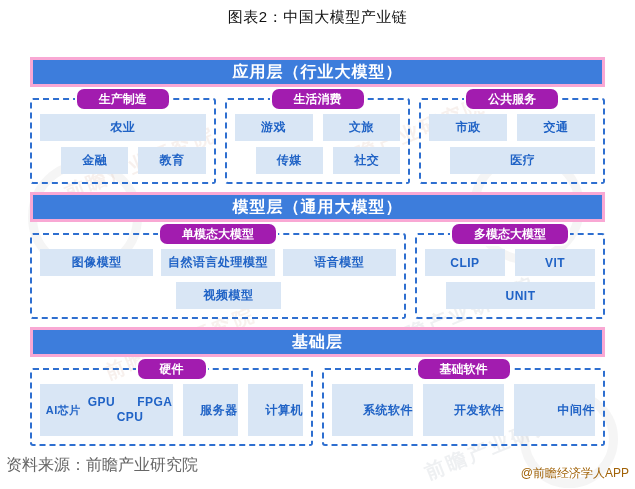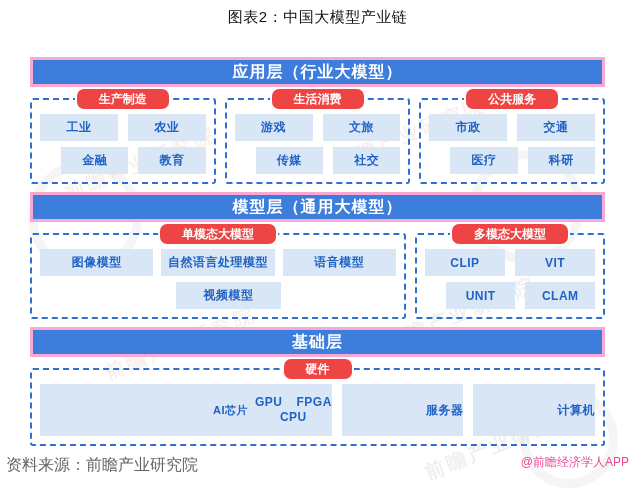--- a/index.html
+++ b/index.html
@@ -19,43 +19,43 @@
     background:#3D7DDC; border:3px solid #f9a8d4;
     color:#ffffff; font-size:16px; font-weight:bold; letter-spacing:1px;
   }
   .groups-row { display:flex; gap:9px; margin-top:11px; margin-bottom:8px; }
   .group {
     position:relative; border:2px dashed #2E6FD0; border-radius:3px;
     padding:14px 8px 8px 8px; box-sizing:border-box; background:transparent;
   }
   .pill {
     position:absolute; top:-11px; left:50%; transform:translateX(-50%);
-    background:#ef4444; color:#ffffff; font-size:12px; font-weight:bold;
+    background:#a21caf; color:#ffffff; font-size:12px; font-weight:bold;
     line-height:16px; padding:2px 22px; border-radius:7px; white-space:nowrap;
     box-shadow:0 0 0 2px #ffffff;
   }
   .row { display:flex; gap:10px; justify-content:center; }
   .row + .row { margin-top:6px;margin-left:21px; }
   .item {
     background:#D9E6F5; color:#2063C6; font-size:12px; font-weight:bold;
     height:27px; display:flex; align-items:center; justify-content:center;
     flex:1 1 0; text-align:center; letter-spacing:0.5px;
   }
   .item-tall { height:52px;justify-content:flex-end; }
   .fixed2 { flex:0 0 31.5%; }
   .chip-box { flex:2.4 1 0; gap:7px; }
   .chip-label { font-size:11px; }
   .chip-right { display:flex; flex-direction:column; line-height:15px; }
-  .chip-top { display:flex; gap:14px; justify-content:center; }
+  .chip-top { display:flex; gap:22px; justify-content:center; }
   .chip-bottom { text-align:center; }
   .footer-left {
     position:absolute; left:6px; bottom:13px; font-size:16px; color:#666666;
   }
   .footer-right {
-    position:absolute; right:6px; bottom:18px; font-size:12px; color:#ec4899;
+    position:absolute; right:6px; bottom:7px; font-size:12px; color:#a16207;
   }
   
   .wm {
     position:absolute; font-size:20px; font-weight:bold; color:#d2a894;
     opacity:0.16; transform:rotate(-22deg); white-space:nowrap;
     pointer-events:none; letter-spacing:3px;
   }
   .wm-gray { color:#9aa4b0; }
   .wm-circle {
     position:absolute; border:9px solid #ededed; border-radius:50%;
@@ -77,21 +77,20 @@
 <div class="title">图表2：中国大模型产业链</div>
 
 <div class="diagram">
 
   <div class="layer-header">应用层（行业大模型）</div>
   <div class="groups-row">
 
     <div class="group" style="flex:1 1 0;">
       <div class="pill">生产制造</div>
       <div class="row">
-        <div class="item">工业</div>
         <div class="item">农业</div>
       </div>
       <div class="row">
         <div class="item">金融</div>
         <div class="item">教育</div>
       </div>
     </div>
 
     <div class="group" style="flex:1 1 0;">
       <div class="pill">生活消费</div>
@@ -106,21 +105,20 @@
     </div>
 
     <div class="group" style="flex:1 1 0;">
       <div class="pill">公共服务</div>
       <div class="row">
         <div class="item">市政</div>
         <div class="item">交通</div>
       </div>
       <div class="row">
         <div class="item">医疗</div>
-        <div class="item">科研</div>
       </div>
     </div>
   </div>
 
   <div class="layer-header">模型层（通用大模型）</div>
   <div class="groups-row">
 
     <div class="group" style="flex:383 1 0;">
       <div class="pill">单模态大模型</div>
       <div class="row" style="gap:8px;">
@@ -134,21 +132,20 @@
     </div>
 
     <div class="group" style="flex:183 1 0;">
       <div class="pill">多模态大模型</div>
       <div class="row">
         <div class="item">CLIP</div>
         <div class="item">VIT</div>
       </div>
       <div class="row">
         <div class="item">UNIT</div>
-        <div class="item">CLAM</div>
       </div>
     </div>
   </div>
 
   <div class="layer-header">基础层</div>
   <div class="groups-row" style="margin-bottom:0;">
 
     <div class="group" style="flex:1 1 0;">
       <div class="pill">硬件</div>
       <div class="row">
@@ -160,18 +157,26 @@
               <span>FPGA</span>
             </span>
             <span class="chip-bottom">CPU</span>
           </span>
         </div>
         <div class="item item-tall">服务器</div>
         <div class="item item-tall">计算机</div>
       </div>
     </div>
 
+    <div class="group" style="flex:1 1 0;">
+      <div class="pill">基础软件</div>
+      <div class="row">
+        <div class="item item-tall">系统软件</div>
+        <div class="item item-tall">开发软件</div>
+        <div class="item item-tall">中间件</div>
+      </div>
+    </div>
   </div>
 
 </div>
 
 <div class="footer-left">资料来源：前瞻产业研究院</div>
 <div class="footer-right">@前瞻经济学人APP</div>
 
 </body></html>

